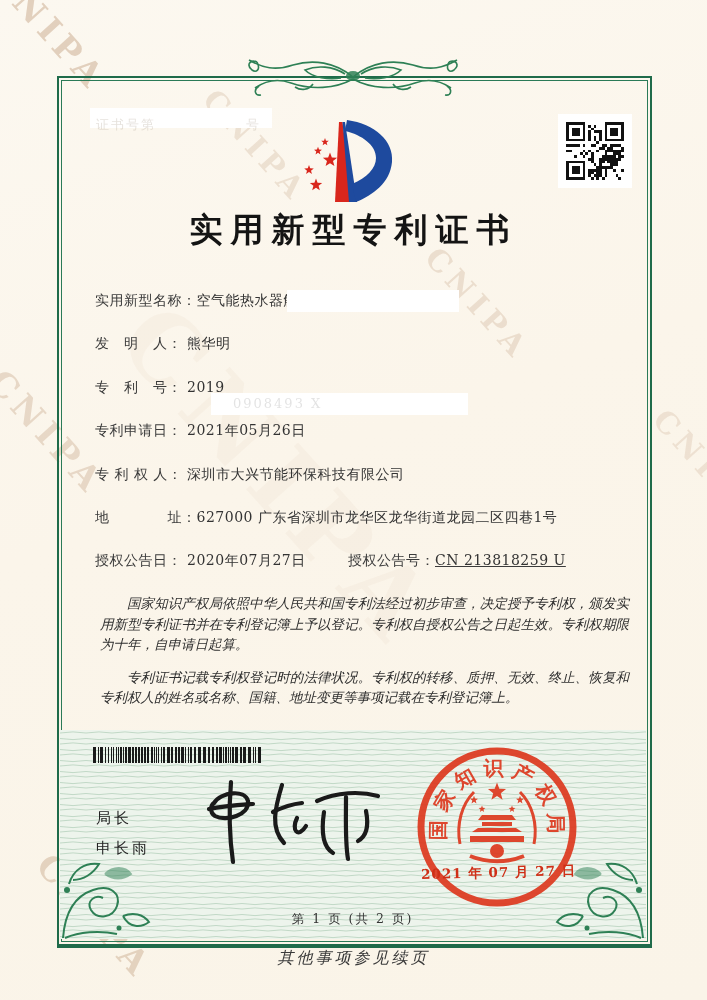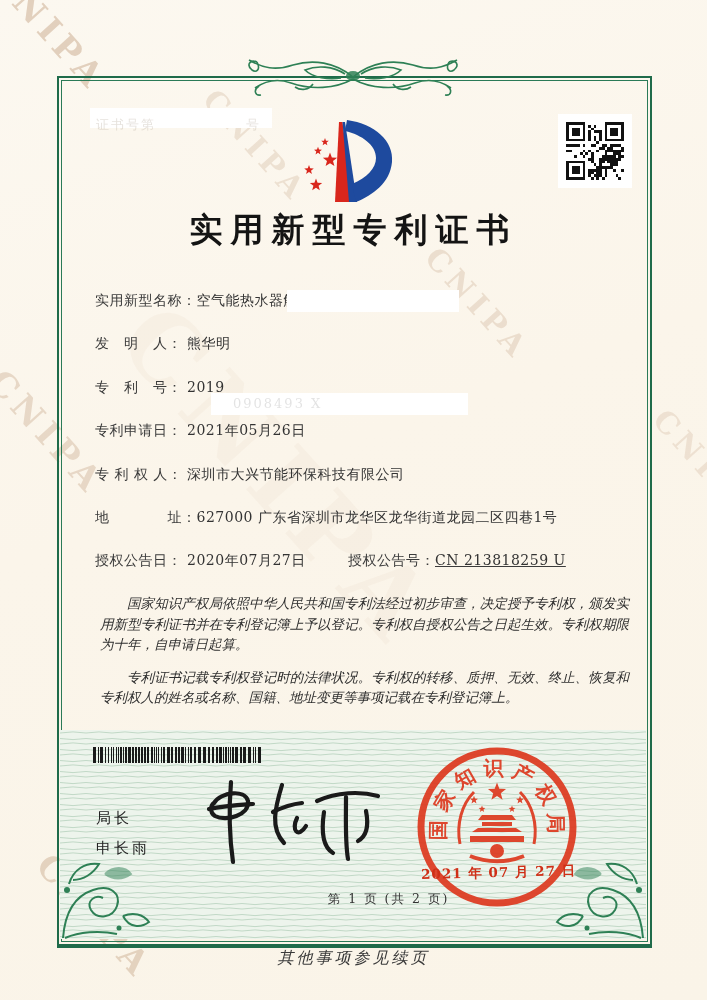--- a/index.html
+++ b/index.html
@@ -67,22 +67,22 @@
   .barcode{position:absolute;left:93px;top:747px;}
 
   .signer{position:absolute;left:96px;top:803px;font-family:"DejaVu Sans","Liberation Sans",sans-serif;
           font-size:15px;color:#222;letter-spacing:3px;line-height:30px;}
   .signature{position:absolute;left:196px;top:772px;}
 
   .seal{position:absolute;left:412px;top:742px;width:170px;height:170px;opacity:.93;}
   .seal-date{position:absolute;left:421px;top:864px;width:150px;font-size:13.5px;color:#cf2f17;
              letter-spacing:1px;transform:rotate(-1.5deg);font-weight:700;white-space:nowrap;}
 
-  .pagenum{position:absolute;left:57px;top:891px;width:591px;text-align:center;
-           font-size:12.5px;color:#333;letter-spacing:2px;padding-left:36px;}
+  .pagenum{position:absolute;left:57px;top:911px;width:591px;text-align:center;
+           font-size:12.5px;color:#333;letter-spacing:2px;}
   .footnote{position:absolute;left:0;top:948px;width:707px;text-align:center;
             font-size:16px;color:#3a3a3a;font-style:italic;letter-spacing:3px;}
 </style>
 </head>
 <body>
 
 <div class="page">
 
   <span class="wm wm1">CNIPA</span>
   <span class="wm wm2">CNIPA</span>

